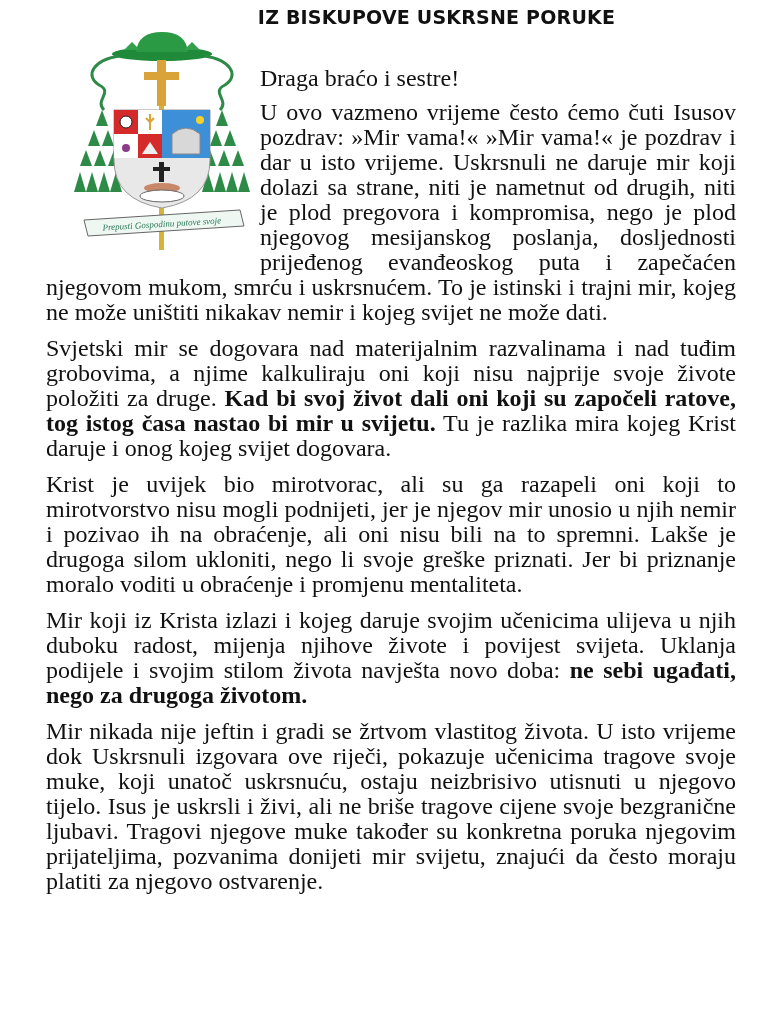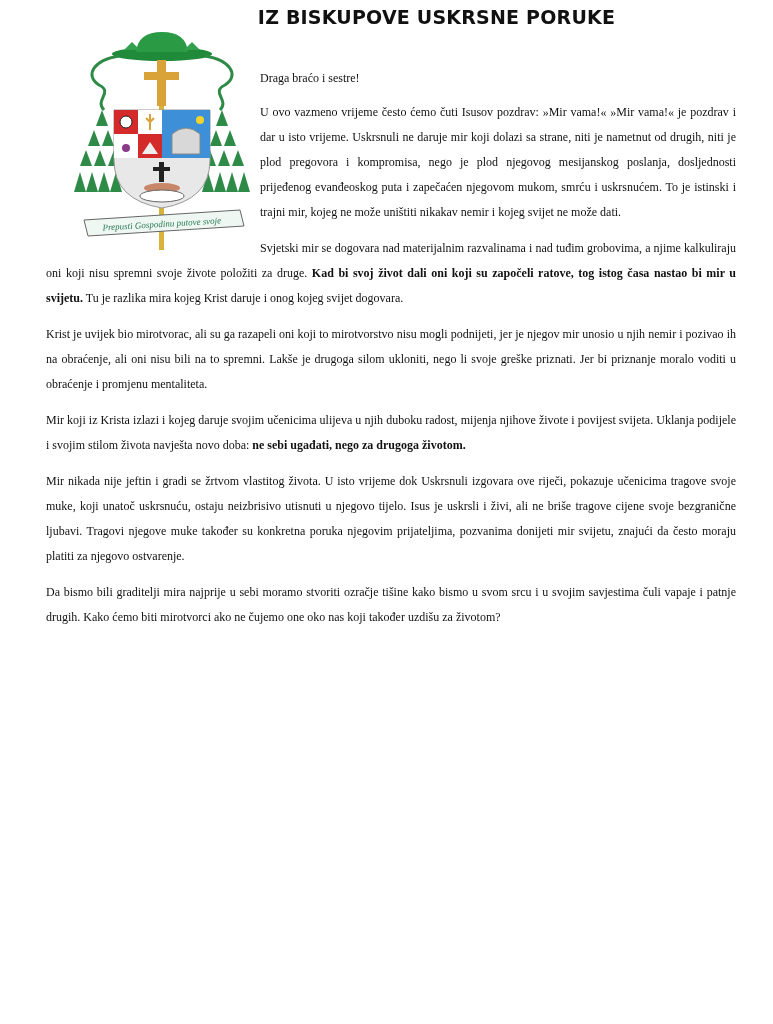--- a/index.html
+++ b/index.html
@@ -11,21 +11,21 @@
       position: absolute; top: 6px; left: 0; width: 100%;
       text-align: center; padding-left: 100px; box-sizing: border-box;
       font-family: "DejaVu Sans", sans-serif; font-weight: bold;
       font-size: 19px; letter-spacing: 0.2px; color: #111;
     }
     .crest {
       position: absolute; left: 74px; top: 30px; width: 176px; height: 226px;
     }
     .text {
       position: absolute; left: 46px; top: 66px; width: 690px;
-      font-size: 12px; line-height: 25px;
+      font-size: 24px; line-height: 25px;
     }
     .float-spacer {
       float: left; width: 214px; height: 195px;
     }
     p { margin: 0 0 11px 0; }
     p.intro { margin-bottom: 9px; }
     p.justify { text-align: justify; }
     b { font-weight: bold; }
   </style>
 </head>
@@ -99,19 +99,18 @@
     <path d="M10 190 L166 180 L170 196 L14 206 Z" fill="#eef7f2" stroke="#666" stroke-width="1"></path>
     <text x="88" y="197" font-size="9" font-family="Liberation Serif, serif" font-style="italic" fill="#2a7a55" text-anchor="middle" transform="rotate(-3.5 88 197)">Prepusti Gospodinu putove svoje</text>
   </g>
 </svg>
 
 <div class="text">
   <div class="float-spacer"></div>
   <p class="intro">Draga braćo i sestre!</p>
   <div id="paragraphs">
       <p class="justify"><span>U ovo vazmeno vrijeme često ćemo čuti Isusov pozdrav: »Mir vama!«  »Mir vama!« je pozdrav i dar u isto vrijeme. Uskrsnuli ne daruje mir koji dolazi sa strane, niti je nametnut od drugih, niti je plod pregovora i kompromisa, nego je plod njegovog mesijanskog poslanja, dosljednosti prijeđenog evanđeoskog puta i zapečaćen njegovom mukom, smrću i uskrsnućem. To je istinski i trajni mir, kojeg ne može uništiti nikakav nemir i kojeg svijet ne može dati.</span></p>
-      <p class="justify"><span>Svjetski mir se dogovara nad materijalnim razvalinama i nad tuđim grobovima, a njime kalkuliraju oni koji nisu spremni svoje živote položiti za druge. </span><b>Kad bi svoj život dali oni koji su započeli ratove, tog istog časa nastao bi mir u svijetu.</b><span> Tu je razlika mira kojeg Krist daruje i onog kojeg svijet dogovara.</span></p>
+      <p class="justify"><span>Svjetski mir se dogovara nad materijalnim razvalinama i nad tuđim grobovima, a njime kalkuliraju oni koji nisu najprije svoje živote položiti za druge. </span><b>Kad bi svoj život dali oni koji su započeli ratove, tog istog časa nastao bi mir u svijetu.</b><span> Tu je razlika mira kojeg Krist daruje i onog kojeg svijet dogovara.</span></p>
       <p class="justify"><span>Krist je uvijek bio mirotvorac, ali su ga razapeli oni koji to mirotvorstvo nisu mogli podnijeti, jer je njegov mir unosio u njih nemir i pozivao ih na obraćenje, ali oni nisu bili na to spremni. Lakše je drugoga silom ukloniti, nego li svoje greške priznati. Jer bi priznanje moralo voditi u obraćenje i promjenu mentaliteta.</span></p>
       <p class="justify"><span>Mir koji iz Krista izlazi i kojeg daruje svojim učenicima ulijeva u njih duboku radost, mijenja njihove živote i povijest svijeta. Uklanja podijele i svojim stilom života navješta novo doba: </span><b>ne sebi ugađati, nego za drugoga životom.</b></p>
       <p class="justify"><span>Mir nikada nije jeftin i gradi se žrtvom vlastitog života. U isto vrijeme dok Uskrsnuli izgovara ove riječi, pokazuje učenicima tragove svoje muke, koji unatoč uskrsnuću, ostaju neizbrisivo utisnuti u njegovo tijelo. Isus je uskrsli i živi, ali ne briše tragove cijene svoje bezgranične ljubavi. Tragovi njegove muke također su konkretna poruka njegovim prijateljima, pozvanima donijeti mir svijetu, znajući da često moraju platiti za njegovo ostvarenje.</span></p>
-      <p class="justify"><span>Da bismo bili graditelji mira najprije u sebi moramo stvoriti ozračje tišine kako bismo u svom srcu i u svojim savjestima čuli vapaje i patnje drugih. Kako ćemo biti mirotvorci ako ne čujemo one oko nas koji također uzdišu za životom?</span></p>
     </div>
 </div>
 
 </body></html>

